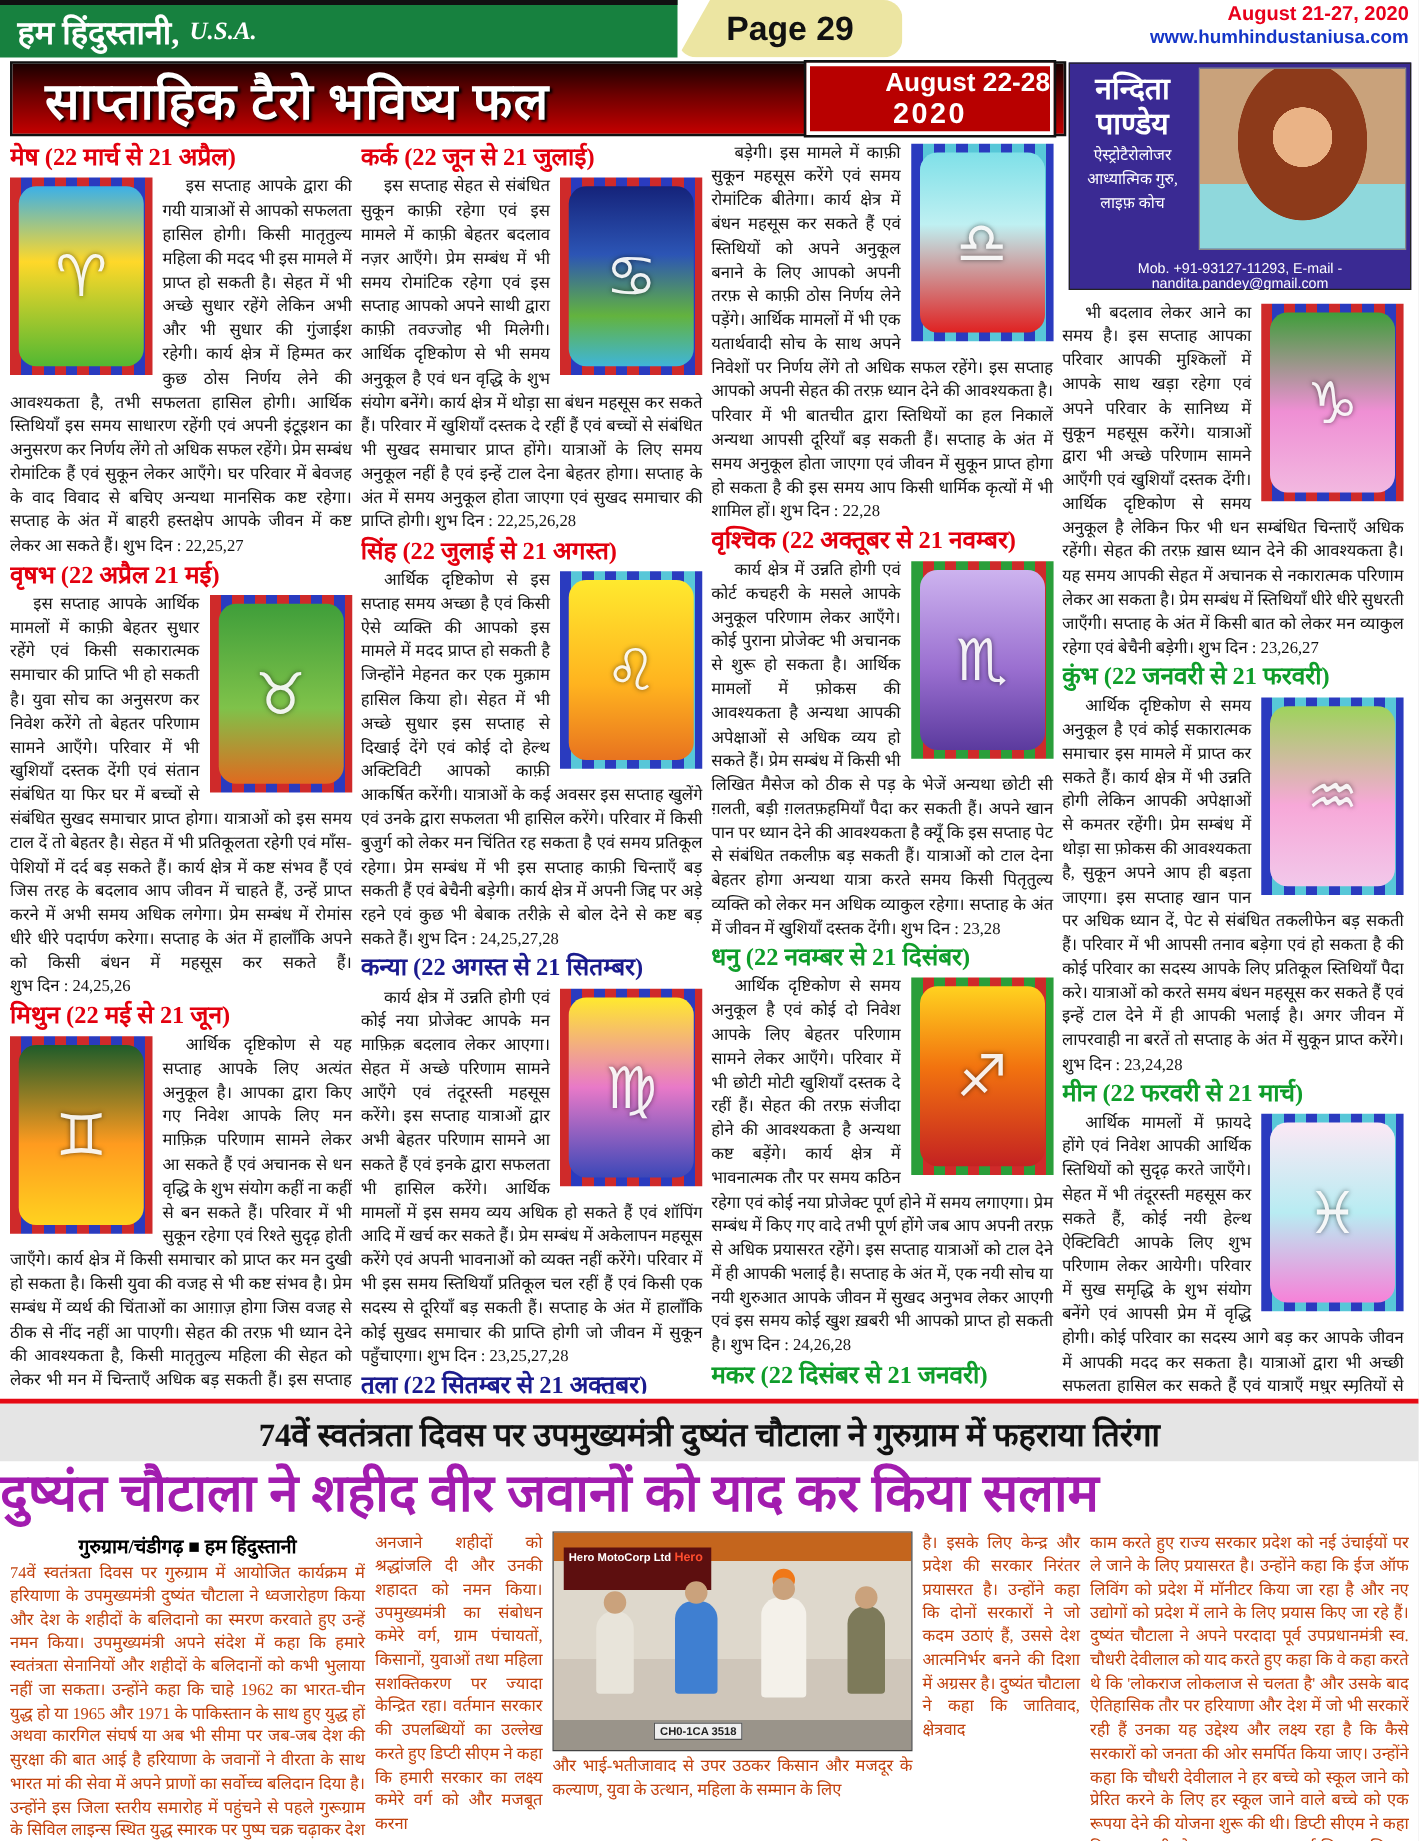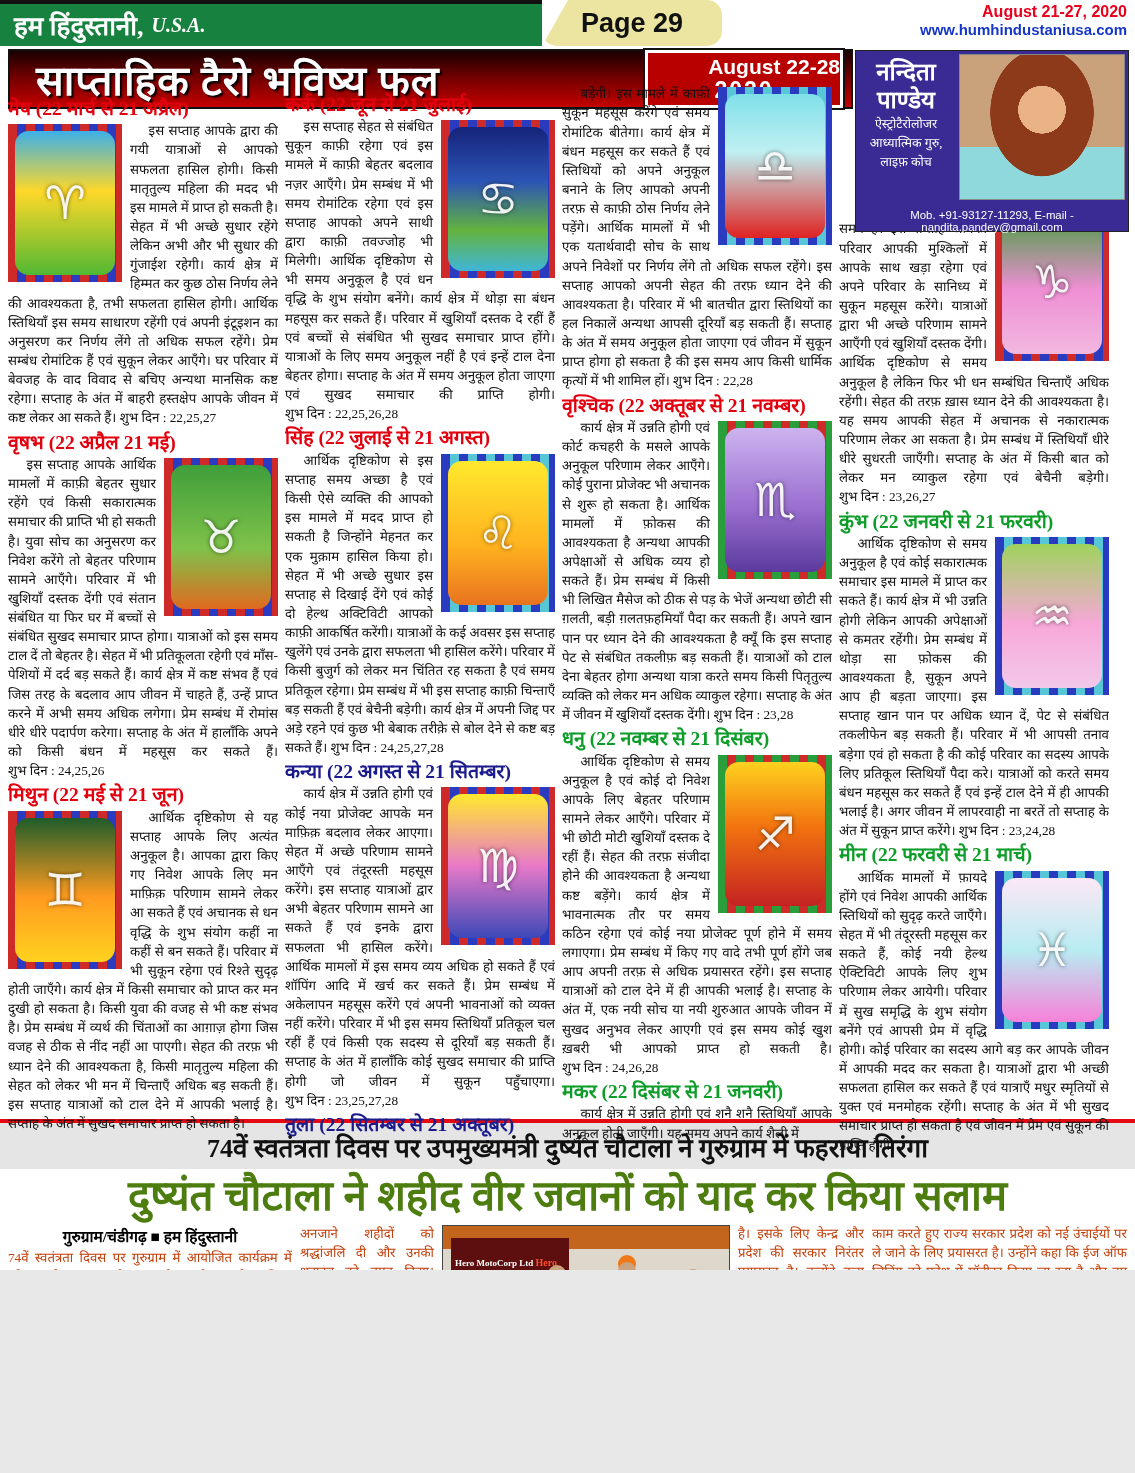--- a/index.html
+++ b/index.html
@@ -1,18 +1,18 @@
 <!DOCTYPE html>
 <html><head>
 <meta charset="utf-8">
 <style>
   * { margin:0; padding:0; box-sizing:border-box; }
   html,body { background:#e8e8e8; }
   body { font-family:"Liberation Serif", serif; }
-  .page { position:relative; width:1135px; height:1270px; margin:0 auto; background:#fff; overflow:hidden; }
+  .page { position:relative; width:1135px; height:1473px; margin:0 auto; background:#fff; overflow:hidden; }
 
   
   .topbar { height:46px; display:flex; align-items:stretch; }
   .green-bar { width:542px; background:#17813f; color:#fff; display:flex; align-items:center; padding-left:14px; border-top:4px solid #111; }
   .mast-hindi { font-size:26px; font-weight:bold; }
   .mast-usa { font-size:20px; font-weight:bold; font-style:italic; margin-left:8px; }
   .pagebox { width:180px; background:#ece5a2; display:flex; align-items:center; justify-content:center; font-family:"Liberation Sans",sans-serif; font-size:27px; font-weight:bold; color:#111; clip-path:polygon(26px 0,100% 0,100% 100%,0 100%);border-radius:15px; }
   .top-right { flex:1; text-align:right; padding:3px 8px 0 0; font-family:"Liberation Sans",sans-serif; }
   .date { color:#e8001c; font-weight:bold; font-size:16px; }
   .site { color:#1536c8; font-weight:bold; font-size:15px; }
@@ -31,21 +31,21 @@
   .nm { font-size:24px; font-weight:bold; line-height:1.15; }
   .rl { font-size:12.5px; line-height:1.35; margin-top:2px; }
   .astro-photo { flex:1; margin:3px; border:1px solid #888;
     background:
       radial-gradient(circle 24px at 50% 38%, #eab386 99%, transparent 100%),
       radial-gradient(ellipse 52px 64px at 50% 40%, #8d3a1a 99%, transparent 100%),
       linear-gradient(180deg,#c9a27b 0 64%, #8fd8dc 64% 100%); }
   .astro-contact { height:26px; color:#fff; font-family:"Liberation Sans",sans-serif; font-size:11.4px; font-weight:normal; text-align:center; padding-top:6px; }
 
   
-  .main { display:flex; gap:7px; padding:3px 26px 0 8px; height:1006px;align-items:center; }
+  .main { display:flex; gap:7px; padding:3px 12px 0 8px; height:1006px; }
   .col { flex:1; overflow:hidden; }
   .col4 { padding-top:128px; }
   h3.sign-h { font-size:19.5px; line-height:1.2; margin:3px 0 1px; white-space:nowrap; }
   .h-red { color:#e3000e; } .h-navy { color:#1b1b8e; } .h-green { color:#0f9d2a; }
   p.body { font-size:13.3px; line-height:1.44; text-align:justify; color:#111; }
   p.body::before { content:""; display:inline-block; width:1.4em; }
   .lucky { white-space:nowrap; }
 
   
   .card { width:114px; height:158px; padding:7px; }
@@ -65,28 +65,28 @@
   .c-libra   { background:linear-gradient(180deg,#7fe0e8,#bff0f2 40%,#e02222); }
   .c-scorpio { background:linear-gradient(180deg,#cdb3ef,#9a6fd0 55%,#5b3a9e); }
   .c-sagitt  { background:linear-gradient(180deg,#ffd21f,#f2730f 45%,#c42222); }
   .c-capri   { background:linear-gradient(180deg,#3f9e3a,#ef8fd4 55%,#f2b8e0); }
   .c-aquar   { background:linear-gradient(180deg,#9ed35c,#f7a8d8 55%,#f2c8ea); }
   .c-pisces  { background:linear-gradient(180deg,#fce8f5,#b8ecf2 50%,#f781d8); }
 
   
   .rule { height:4px; background:#e50914; margin:4px 0 0 0; }
   .kicker { background:#e5e5e5; text-align:center; font-size:26px; font-weight:bold; color:#111; padding:6px 0 4px; }
-  .headline { color:#4d7c0f; font-size:42px; font-weight:bold; text-align:center; line-height:1.1; padding:4px 0 6px; }
+  .headline { color:#a21caf; font-size:42px; font-weight:bold; line-height:1.1; padding:4px 0 6px; }
   .article { display:flex; gap:8px; padding:0 8px; height:252px; overflow:hidden; }
   .ncol p, .undertext { font-size:13.2px; line-height:1.42; text-align:justify; color:#c2410c; }
   .n1 { width:284px; } .n2 { width:134px; } .ncenter { width:288px; } .n3 { width:126px; } .n4 { flex:1; }
   .byline { text-align:center; font-weight:bold; font-size:15.5px; margin-bottom:2px; }
   .photo { position:relative; height:176px; border:1px solid #444; overflow:hidden;
     background:linear-gradient(180deg,#c4651d 0 13%, #ded8cc 13% 58%, #cfc6ba 58% 86%, #9a948a 86% 100%); }
-  .hero-banner { position:absolute; top:12px; left:8px; width:118px; height:34px; background:#5d0f0f; color:#fff; font-family:Liberation Serif, serif; font-size:9px; font-weight:bold; padding:19px 4px; line-height:1.2; }
+  .hero-banner { position:absolute; top:12px; left:8px; width:118px; height:34px; background:#5d0f0f; color:#fff; font-family:Liberation Sans, sans-serif; font-size:9px; font-weight:bold; padding:3px 4px; line-height:1.2; }
   .hero-logo { color:#ff4d2e; font-size:10px; font-weight:bold; }
   .person { position:absolute; border-radius:14px 14px 3px 3px; }
   .person .head { position:absolute; top:-16px; left:50%; transform:translateX(-50%); width:18px; height:18px; border-radius:50%; background:#caa27c; }
   .p1 { bottom:26%; left:34%; width:34px; height:74px; background:#3f7fd1; }
   .p2 { bottom:24%; left:58%; width:36px; height:80px; background:#f4f1ea; }
   .p2 .head { background:#caa27c; box-shadow:0 -7px 0 0 #f07818; }
   .p3 { bottom:26%; left:82%; width:30px; height:70px; background:#7d7a5a; }
   .p4 { bottom:26%; left:12%; width:30px; height:66px; background:#e8e4da; }
   .plate { position:absolute; bottom:8px; left:28%; background:#efefef; border:1px solid #555; color:#222; font-family:"Liberation Sans",sans-serif; font-size:9px; font-weight:bold; padding:1px 4px; }
   .undertext { margin-top:3px; }

